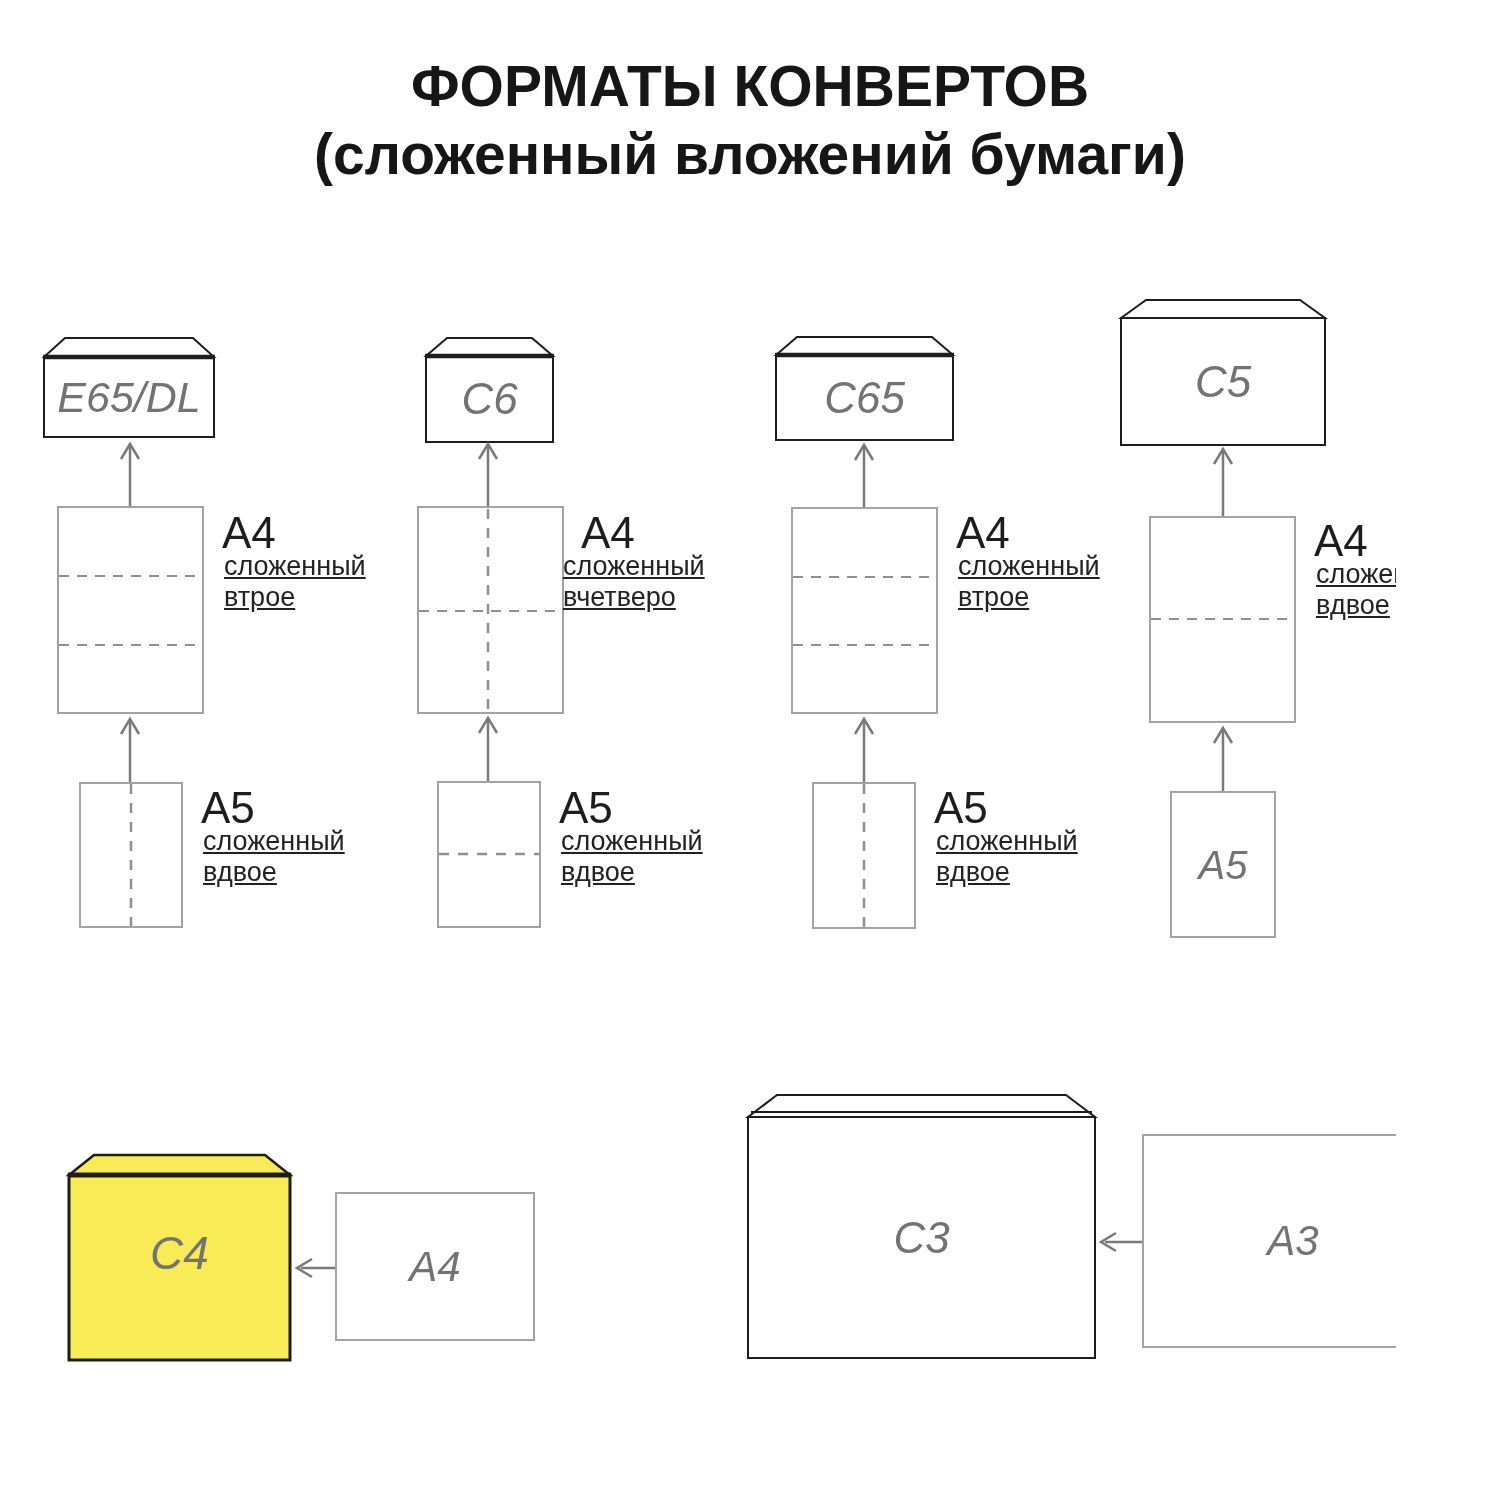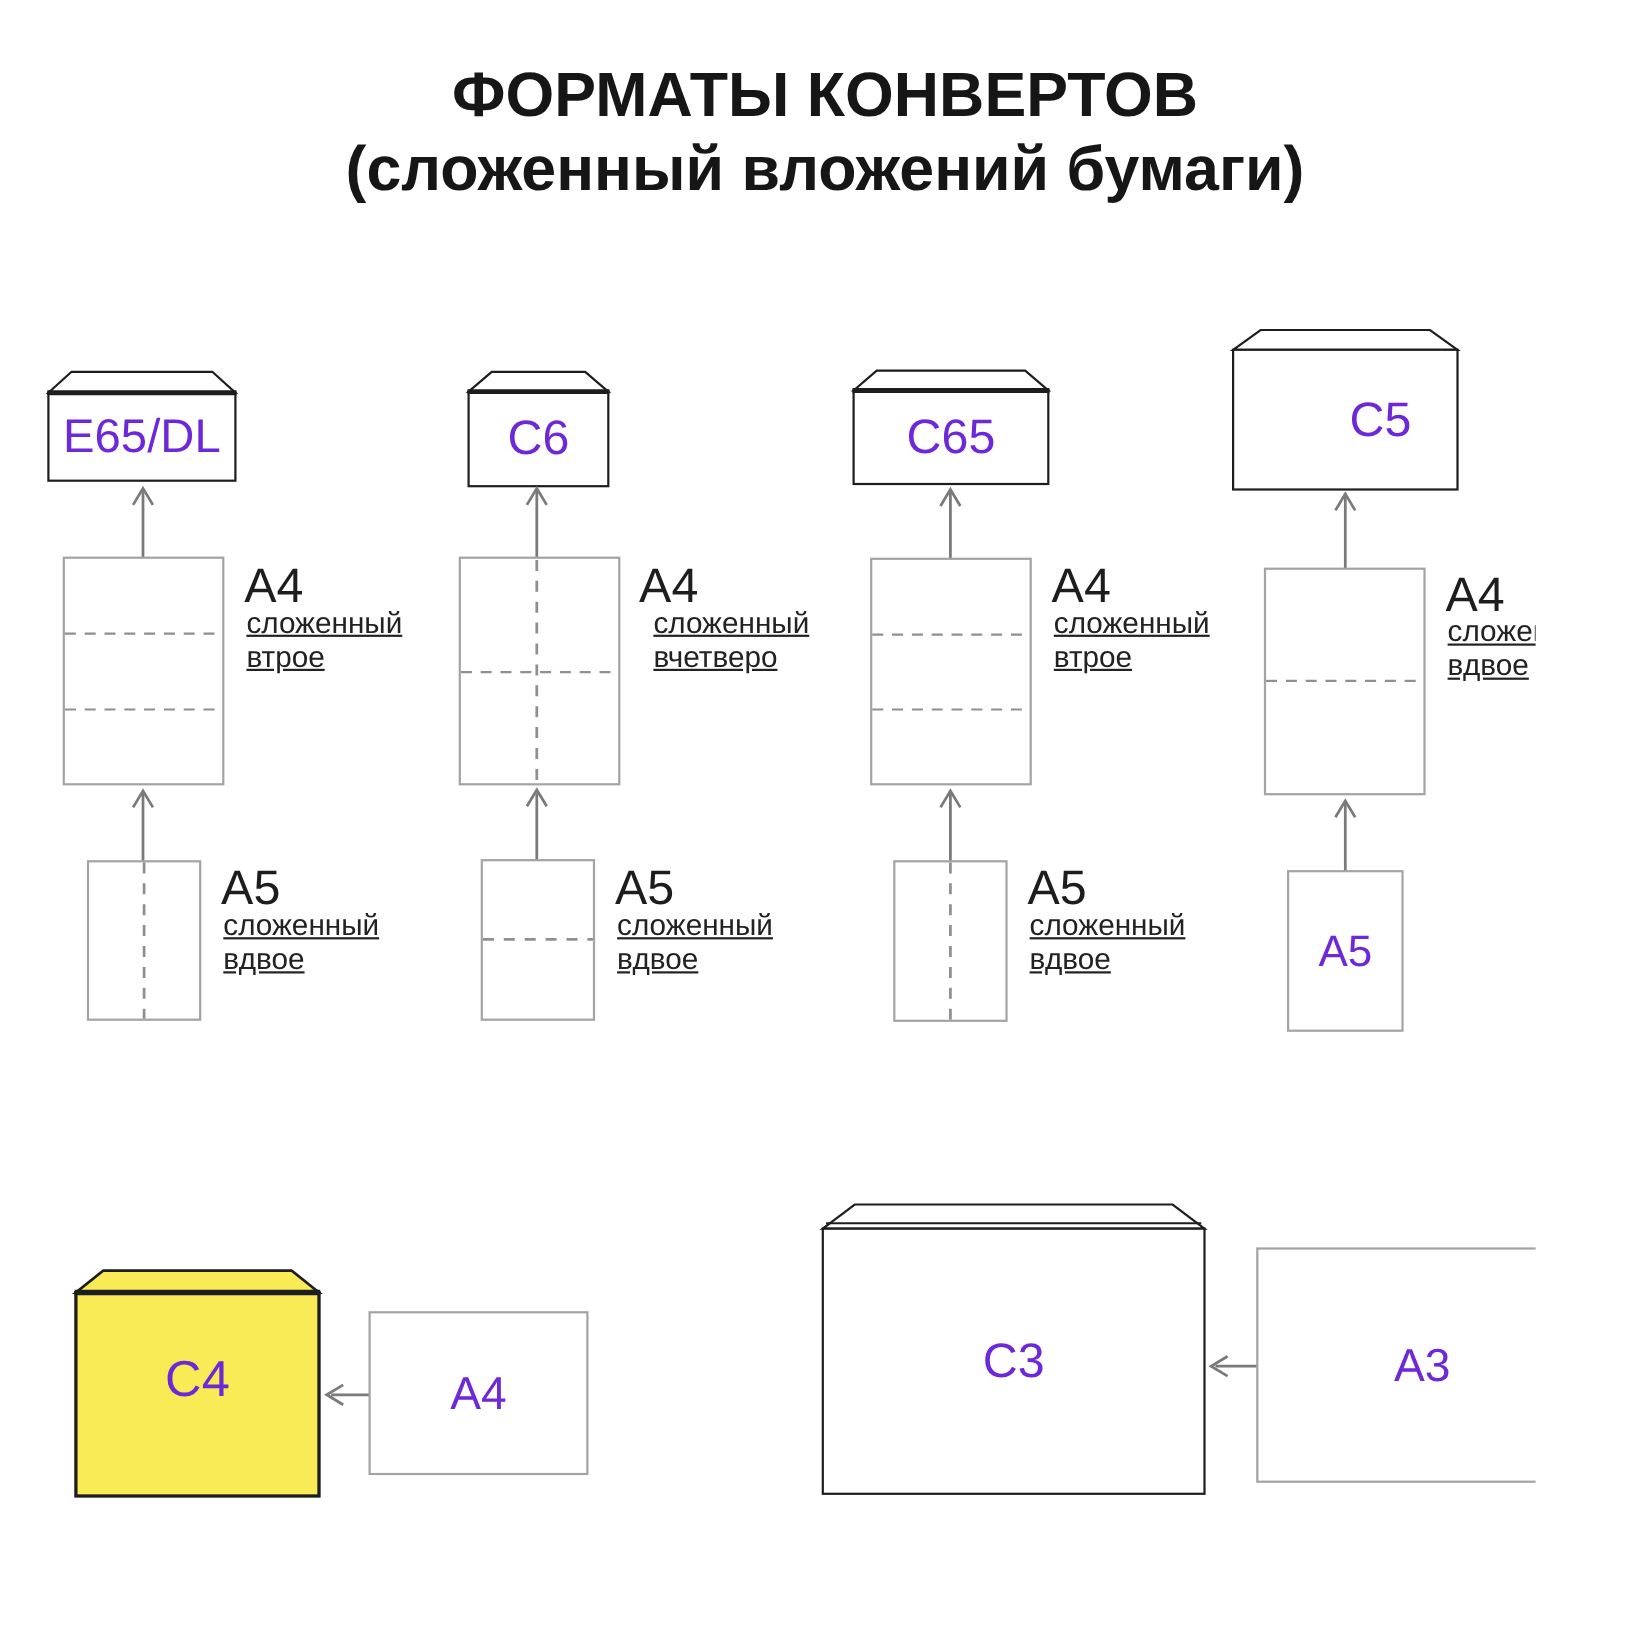--- a/index.html
+++ b/index.html
@@ -18,23 +18,24 @@
     text-align:center;
     font-weight:700;
     font-size:57px;
     line-height:68px;
     color:#161616;
     letter-spacing:0px;
   }
   .env-label{
     position:absolute;
     display:flex;align-items:center;justify-content:center;
-    color:#6d28d9;
+    color:#737373;
     font-size:44px;
     line-height:1;
+    font-style:italic;
   }
   .size-label{
     position:absolute;
     color:#1d1d1d;
     font-size:44px;
     line-height:1;
   }
   .desc-label{
     position:absolute;
     color:#222222;
@@ -173,31 +174,31 @@
   </div>
 
   <div class="env-label" style="left:44px;top:357px;width:170px;height:80px;font-size:43px;">E65/DL</div>
   <div class="size-label" style="left:222px;top:511px;">A4</div>
   <div class="desc-label" style="left:224px;top:551px;">сложенный втрое</div>
   <div class="size-label" style="left:201px;top:786px;">A5</div>
   <div class="desc-label" style="left:203px;top:826px;">сложенный вдвое</div>
 
   <div class="env-label" style="left:426px;top:356px;width:127px;height:86px;">C6</div>
   <div class="size-label" style="left:581px;top:511px;">A4</div>
-  <div class="desc-label" style="left:594px;top:551px;">сложенный вчетверо</div>
+  <div class="desc-label" style="left:563px;top:551px;">сложенный вчетверо</div>
   <div class="size-label" style="left:559px;top:786px;">A5</div>
   <div class="desc-label" style="left:561px;top:826px;">сложенный вдвое</div>
 
   <div class="env-label" style="left:776px;top:355px;width:177px;height:85px;">C65</div>
   <div class="size-label" style="left:956px;top:511px;">A4</div>
   <div class="desc-label" style="left:958px;top:551px;">сложенный втрое</div>
   <div class="size-label" style="left:934px;top:786px;">A5</div>
   <div class="desc-label" style="left:936px;top:826px;">сложенный вдвое</div>
 
-  <div class="env-label" style="left:1121px;top:318px;width:204px;height:127px;padding-left:32px;">C5</div>
+  <div class="env-label" style="left:1121px;top:318px;width:204px;height:127px;">C5</div>
   <div class="size-label" style="left:1314px;top:519px;">A4</div>
   <div class="desc-label" style="left:1316px;top:559px;">сложенный вдвое</div>
   <div class="env-label" style="left:1171px;top:792px;width:104px;height:145px;font-size:40px;">A5</div>
 
   <div class="env-label" style="left:69px;top:1160px;width:221px;height:185px;font-size:46px;">C4</div>
   <div class="env-label" style="left:336px;top:1193px;width:198px;height:147px;font-size:42px;">A4</div>
   <div class="env-label" style="left:748px;top:1117px;width:347px;height:241px;">C3</div>
   <div class="env-label" style="left:1143px;top:1135px;width:300px;height:212px;font-size:42px;">A3</div>
 
 </div>

